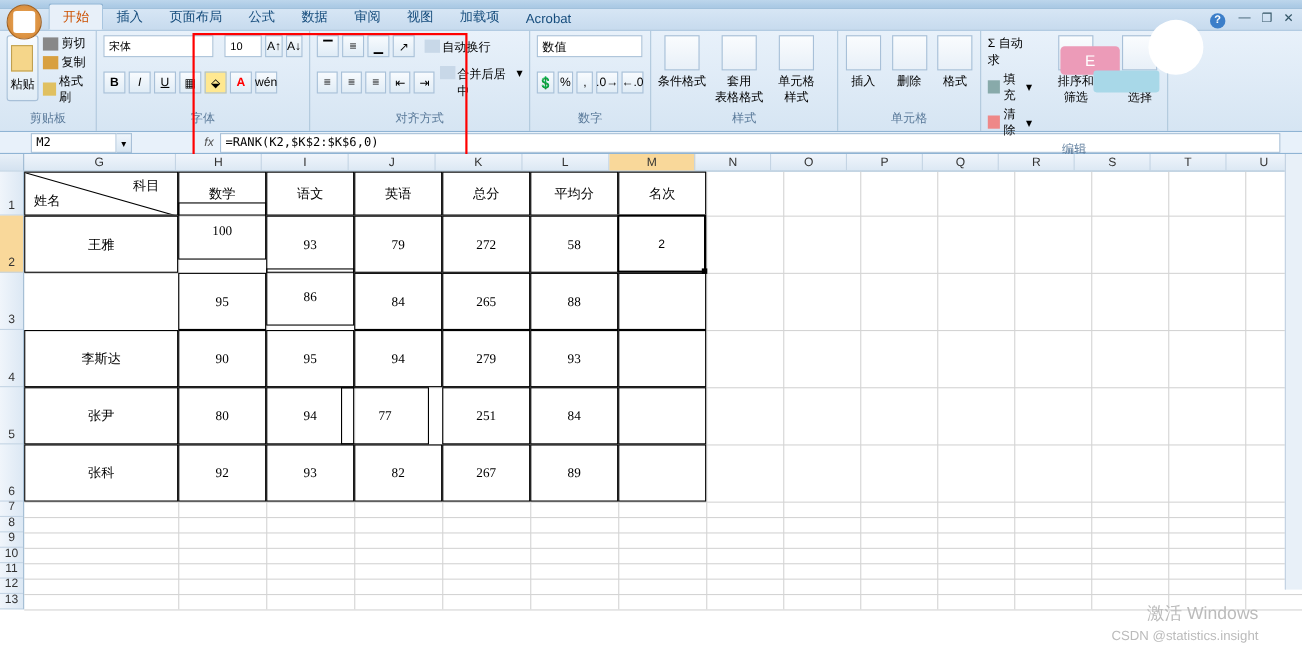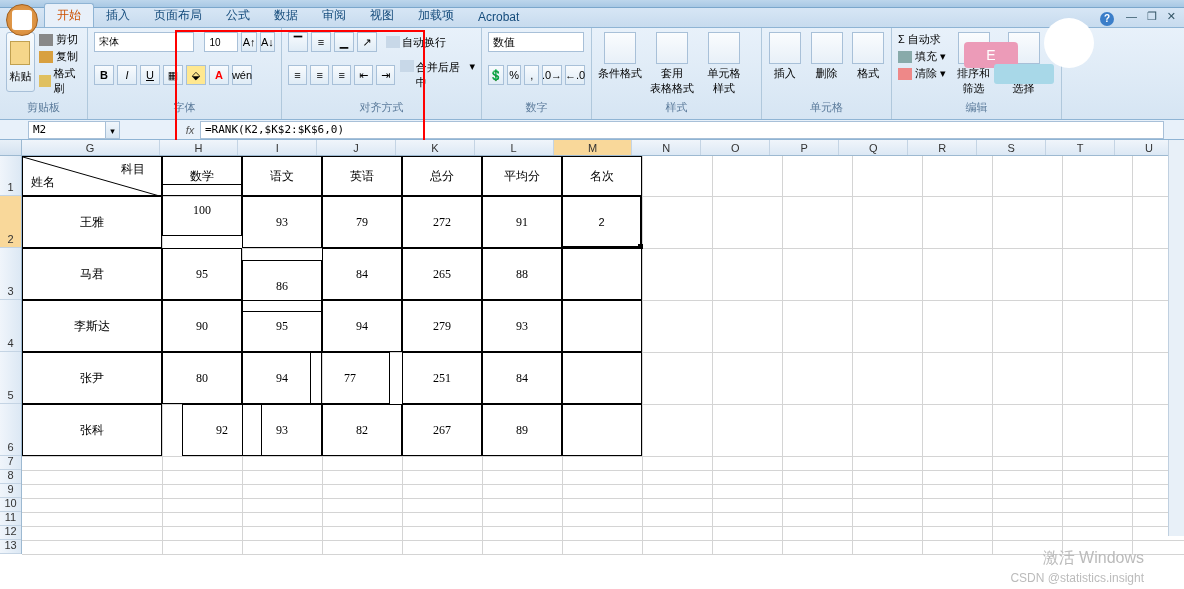--- a/index.html
+++ b/index.html
@@ -199,21 +199,21 @@
   <div class="group cells-group">
     <div class="styles-btns">
       <div class="big-btn"><div class="big-btn-icon"></div><span>插入</span></div>
       <div class="big-btn"><div class="big-btn-icon"></div><span>删除</span></div>
       <div class="big-btn"><div class="big-btn-icon"></div><span>格式</span></div>
     </div>
     <div class="group-label">单元格</div>
   </div>
 
   <div class="group edit-group">
-    <div style="display:flex;gap:6px;flex:1">
+    <div style="display:flex;gap:21px;flex:1">
       <div class="edit-items">
         <div>
             <span>Σ 自动求</span>
           </div>
         <div><span class="mini-icon" style="background:#8aa"></span><span>填充</span> ▾</div>
         <div><span class="mini-icon" style="background:#e88"></span><span>清除</span> ▾</div>
       </div>
       <div class="big-btn"><div class="big-btn-icon"></div><span style="white-space:pre-line">排序和
 筛选</span></div>
       <div class="big-btn"><div class="big-btn-icon"></div><span style="white-space:pre-line">查找和
@@ -312,45 +312,44 @@
         <div class="cell" style="left: 220px; top: 0px; width: 80px; height: 40px; border: 1px solid rgb(0, 0, 0);">语文</div>
         <div class="cell" style="left: 300px; top: 0px; width: 80px; height: 40px; border: 1px solid rgb(0, 0, 0);">英语</div>
         <div class="cell" style="left: 380px; top: 0px; width: 80px; height: 40px; border: 1px solid rgb(0, 0, 0);">总分</div>
         <div class="cell" style="left: 460px; top: 0px; width: 80px; height: 40px; border: 1px solid rgb(0, 0, 0);">平均分</div>
         <div class="cell" style="left: 540px; top: 0px; width: 80px; height: 40px; border: 1px solid rgb(0, 0, 0);">名次</div>
         <div class="cell" style="left: 0px; top: 40px; width: 140px; height: 52px; border: 1px solid rgb(0, 0, 0);">王雅</div>
         <div class="cell" style="left: 140px; top: 28px; width: 80px; height: 52px; border: 1px solid rgb(0, 0, 0);">100</div>
         <div class="cell" style="left: 220px; top: 40px; width: 80px; height: 52px; border: 1px solid rgb(0, 0, 0);">93</div>
         <div class="cell" style="left: 300px; top: 40px; width: 80px; height: 52px; border: 1px solid rgb(0, 0, 0);">79</div>
         <div class="cell" style="left: 380px; top: 40px; width: 80px; height: 52px; border: 1px solid rgb(0, 0, 0);">272</div>
-        <div class="cell" style="left: 460px; top: 40px; width: 80px; height: 52px; border: 1px solid rgb(0, 0, 0);">91</div>
+        <div class="cell" style="left: 460px; top: 40px; width: 80px; height: 52px; border: 1px solid rgb(0, 0, 0);">58</div>
         <div class="cell" style="left: 540px; top: 40px; width: 80px; height: 52px; border: 1px solid rgb(0, 0, 0);">2</div>
-        <div class="cell" style="left: 0px; top: 92px; width: 140px; height: 52px; border: 1px solid rgb(0, 0, 0);">马君</div>
         <div class="cell" style="left: 140px; top: 92px; width: 80px; height: 52px; border: 1px solid rgb(0, 0, 0);">95</div>
-        <div class="cell" style="left: 220px; top: 104px; width: 80px; height: 52px; border: 1px solid rgb(0, 0, 0);">86</div>
+        <div class="cell" style="left: 220px; top: 88px; width: 80px; height: 52px; border: 1px solid rgb(0, 0, 0);">86</div>
         <div class="cell" style="left: 300px; top: 92px; width: 80px; height: 52px; border: 1px solid rgb(0, 0, 0);">84</div>
         <div class="cell" style="left: 380px; top: 92px; width: 80px; height: 52px; border: 1px solid rgb(0, 0, 0);">265</div>
         <div class="cell" style="left: 460px; top: 92px; width: 80px; height: 52px; border: 1px solid rgb(0, 0, 0);">88</div>
         <div class="cell" style="left: 540px; top: 92px; width: 80px; height: 52px; border: 1px solid rgb(0, 0, 0);"></div>
         <div class="cell" style="left: 0px; top: 144px; width: 140px; height: 52px; border: 1px solid rgb(0, 0, 0);">李斯达</div>
         <div class="cell" style="left: 140px; top: 144px; width: 80px; height: 52px; border: 1px solid rgb(0, 0, 0);">90</div>
         <div class="cell" style="left: 220px; top: 144px; width: 80px; height: 52px; border: 1px solid rgb(0, 0, 0);">95</div>
         <div class="cell" style="left: 300px; top: 144px; width: 80px; height: 52px; border: 1px solid rgb(0, 0, 0);">94</div>
         <div class="cell" style="left: 380px; top: 144px; width: 80px; height: 52px; border: 1px solid rgb(0, 0, 0);">279</div>
         <div class="cell" style="left: 460px; top: 144px; width: 80px; height: 52px; border: 1px solid rgb(0, 0, 0);">93</div>
         <div class="cell" style="left: 540px; top: 144px; width: 80px; height: 52px; border: 1px solid rgb(0, 0, 0);"></div>
         <div class="cell" style="left: 0px; top: 196px; width: 140px; height: 52px; border: 1px solid rgb(0, 0, 0);">张尹</div>
         <div class="cell" style="left: 140px; top: 196px; width: 80px; height: 52px; border: 1px solid rgb(0, 0, 0);">80</div>
         <div class="cell" style="left: 220px; top: 196px; width: 80px; height: 52px; border: 1px solid rgb(0, 0, 0);">94</div>
         <div class="cell" style="left: 288px; top: 196px; width: 80px; height: 52px; border: 1px solid rgb(0, 0, 0);">77</div>
         <div class="cell" style="left: 380px; top: 196px; width: 80px; height: 52px; border: 1px solid rgb(0, 0, 0);">251</div>
         <div class="cell" style="left: 460px; top: 196px; width: 80px; height: 52px; border: 1px solid rgb(0, 0, 0);">84</div>
         <div class="cell" style="left: 540px; top: 196px; width: 80px; height: 52px; border: 1px solid rgb(0, 0, 0);"></div>
         <div class="cell" style="left: 0px; top: 248px; width: 140px; height: 52px; border: 1px solid rgb(0, 0, 0);">张科</div>
-        <div class="cell" style="left: 140px; top: 248px; width: 80px; height: 52px; border: 1px solid rgb(0, 0, 0); margin-left: 20px;">92</div>
+        <div class="cell" style="left: 140px; top: 248px; width: 80px; height: 52px; border: 1px solid rgb(0, 0, 0);">92</div>
         <div class="cell" style="left: 220px; top: 248px; width: 80px; height: 52px; border: 1px solid rgb(0, 0, 0);">93</div>
         <div class="cell" style="left: 300px; top: 248px; width: 80px; height: 52px; border: 1px solid rgb(0, 0, 0);">82</div>
         <div class="cell" style="left: 380px; top: 248px; width: 80px; height: 52px; border: 1px solid rgb(0, 0, 0);">267</div>
         <div class="cell" style="left: 460px; top: 248px; width: 80px; height: 52px; border: 1px solid rgb(0, 0, 0);">89</div>
         <div class="cell" style="left: 540px; top: 248px; width: 80px; height: 52px; border: 1px solid rgb(0, 0, 0);"></div>
         <div class="sel-cell" style="left: 539px; top: 39px; width: 81px; height: 53px;">
           <div class="sel-handle"></div>
           <div style="position: absolute; inset: 0px; display: flex; align-items: center; justify-content: center;">2</div>
         </div>
       </div>

